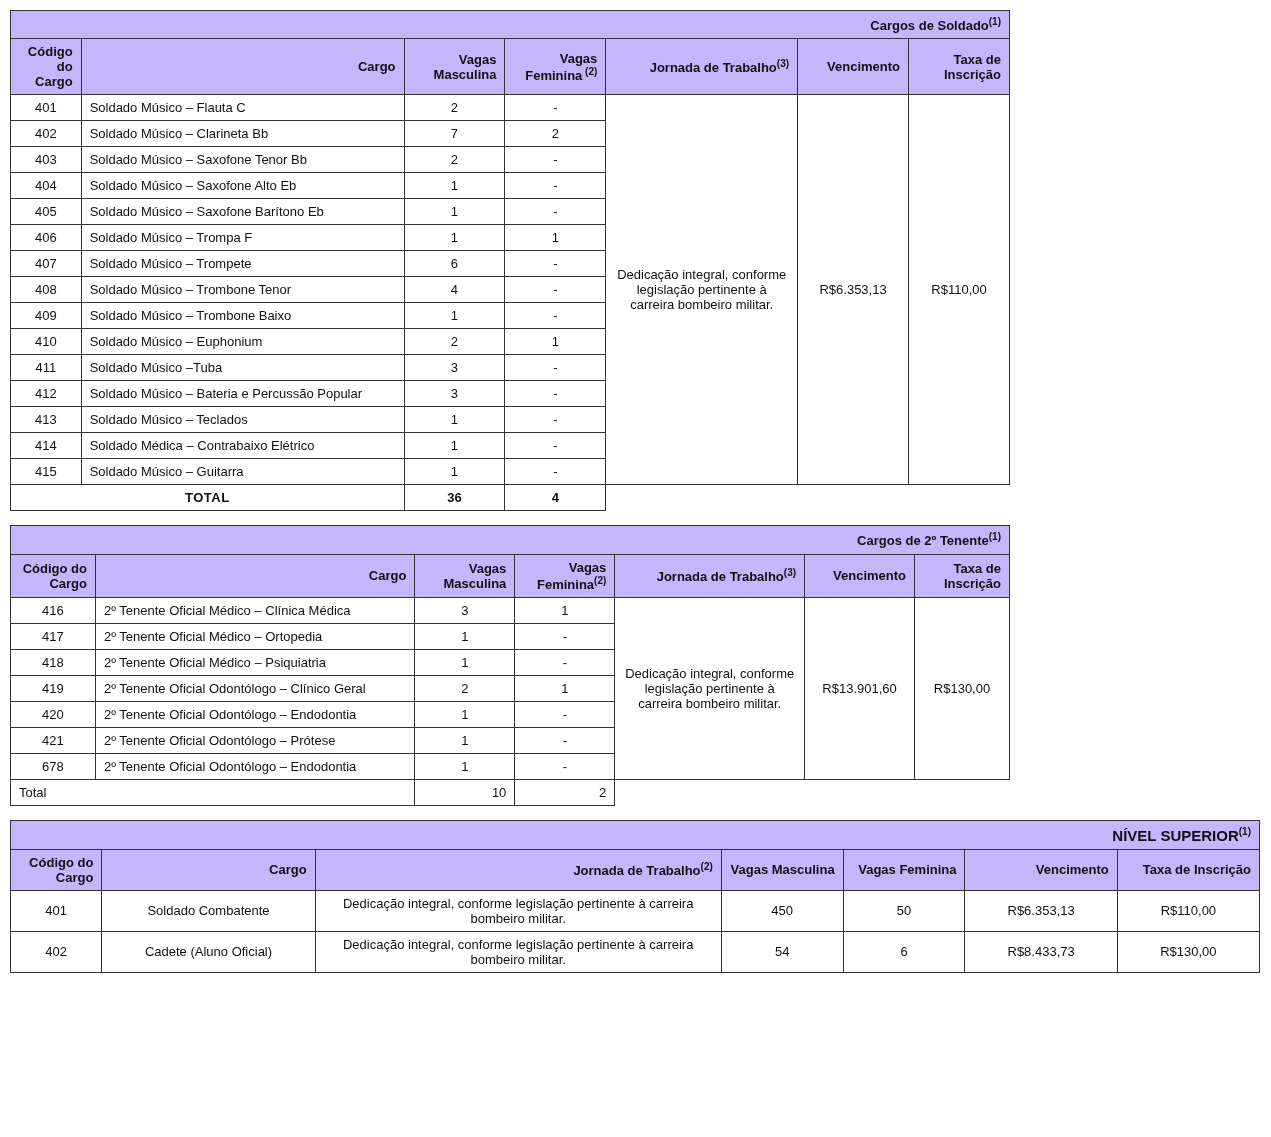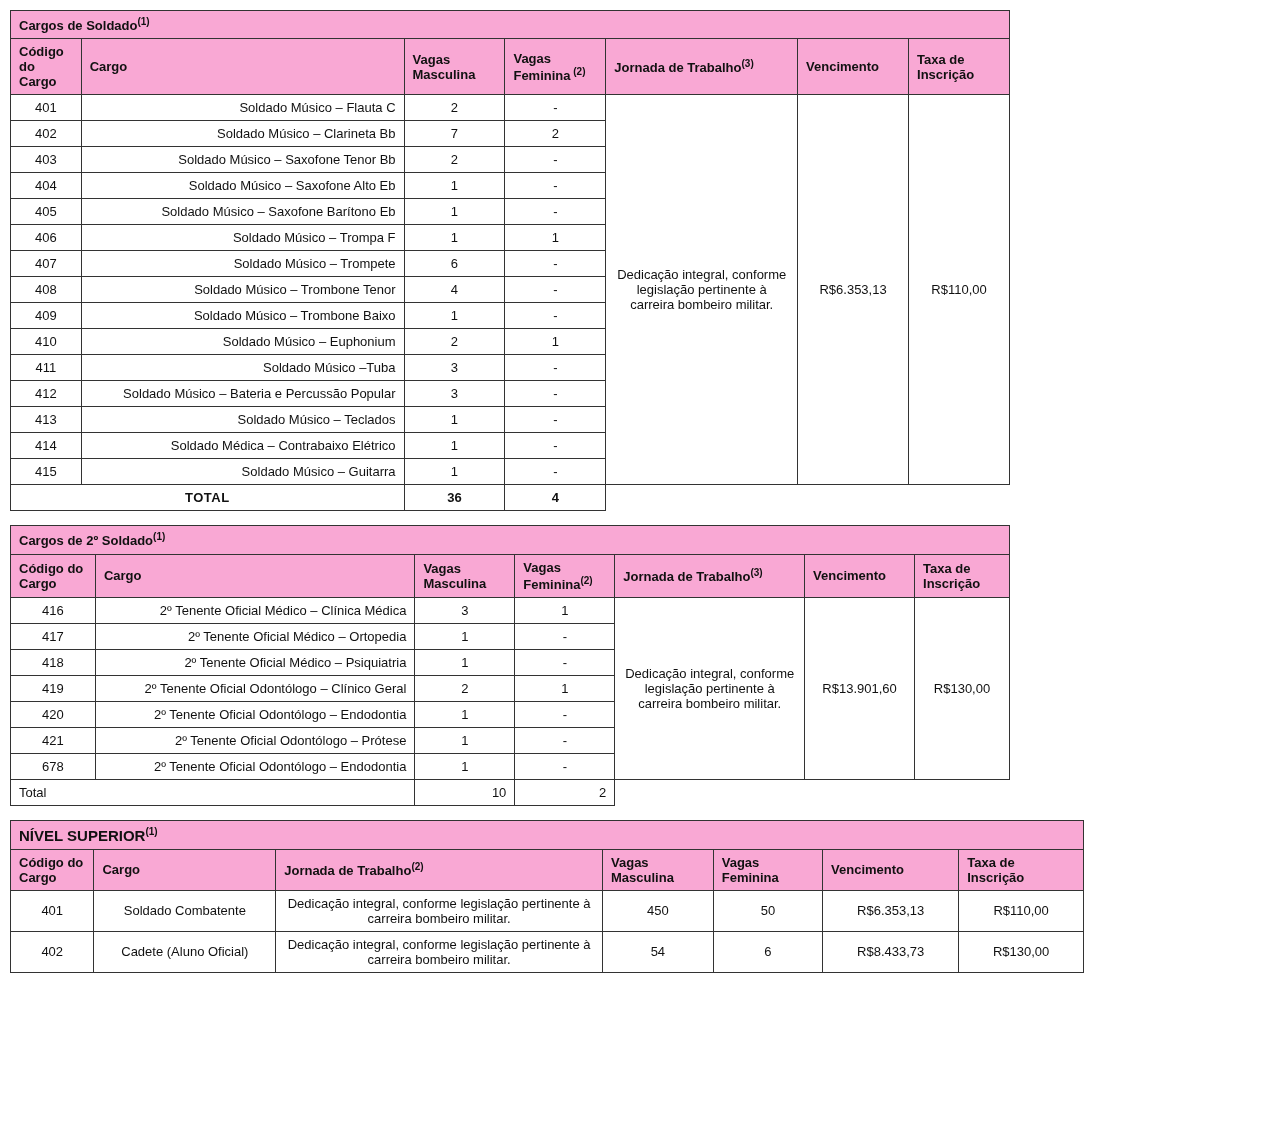--- a/index.html
+++ b/index.html
@@ -7,33 +7,33 @@
     font-size: 13px;
     color: #111;
     background: #fff;
     margin: 10px;
   }
   table {
     border-collapse: collapse;
     width: 1000px;
     margin-bottom: 14px;
   }
-  table.wider { width: 1074px; }
+  table.wider { width: 1250px; }
   th, td {
     border: 1px solid #333;
     padding: 5px 8px;
     vertical-align: middle;
   }
   th {
-    background: #f9a8d4;
+    background: #c4b5fd;
     font-weight: bold;
-    text-align: left;
+    text-align: right;
   }
   td.center { text-align: center; }
-  td.left { text-align: right; }
+  td.left { text-align: left; }
   tr.total td { font-weight: bold; text-align: center; }
   tr.total td.lbl { letter-spacing: .5px; }
   sup { font-size: 10px; }
   tr.plaintotal td { font-weight: normal; text-align: left; }
   tr.plaintotal td.center { text-align: right; }
 </style>
 </head>
 <body>
 
 <table>
@@ -169,21 +169,21 @@
     <col style="width:85px">
       <col style="width:320px">
       <col style="width:100px">
       <col style="width:100px">
     <col style="width:190px">
       <col style="width:110px">
       <col style="width:95px">
   </colgroup>
   <tbody>
       <tr>
-        <th colspan="7"><span>Cargos de 2º Soldado</span><sup>(1)</sup></th>
+        <th colspan="7"><span>Cargos de 2º Tenente</span><sup>(1)</sup></th>
       </tr>
   <tr>
     <th>Código do Cargo</th>
     <th>Cargo</th>
     <th>Vagas Masculina</th>
     <th><span>Vagas Feminina</span><sup>(2)</sup></th>
     <th><span>Jornada de Trabalho</span><sup>(3)</sup></th>
     <th>Vencimento</th>
     <th>Taxa de Inscrição</th>
   </tr>

